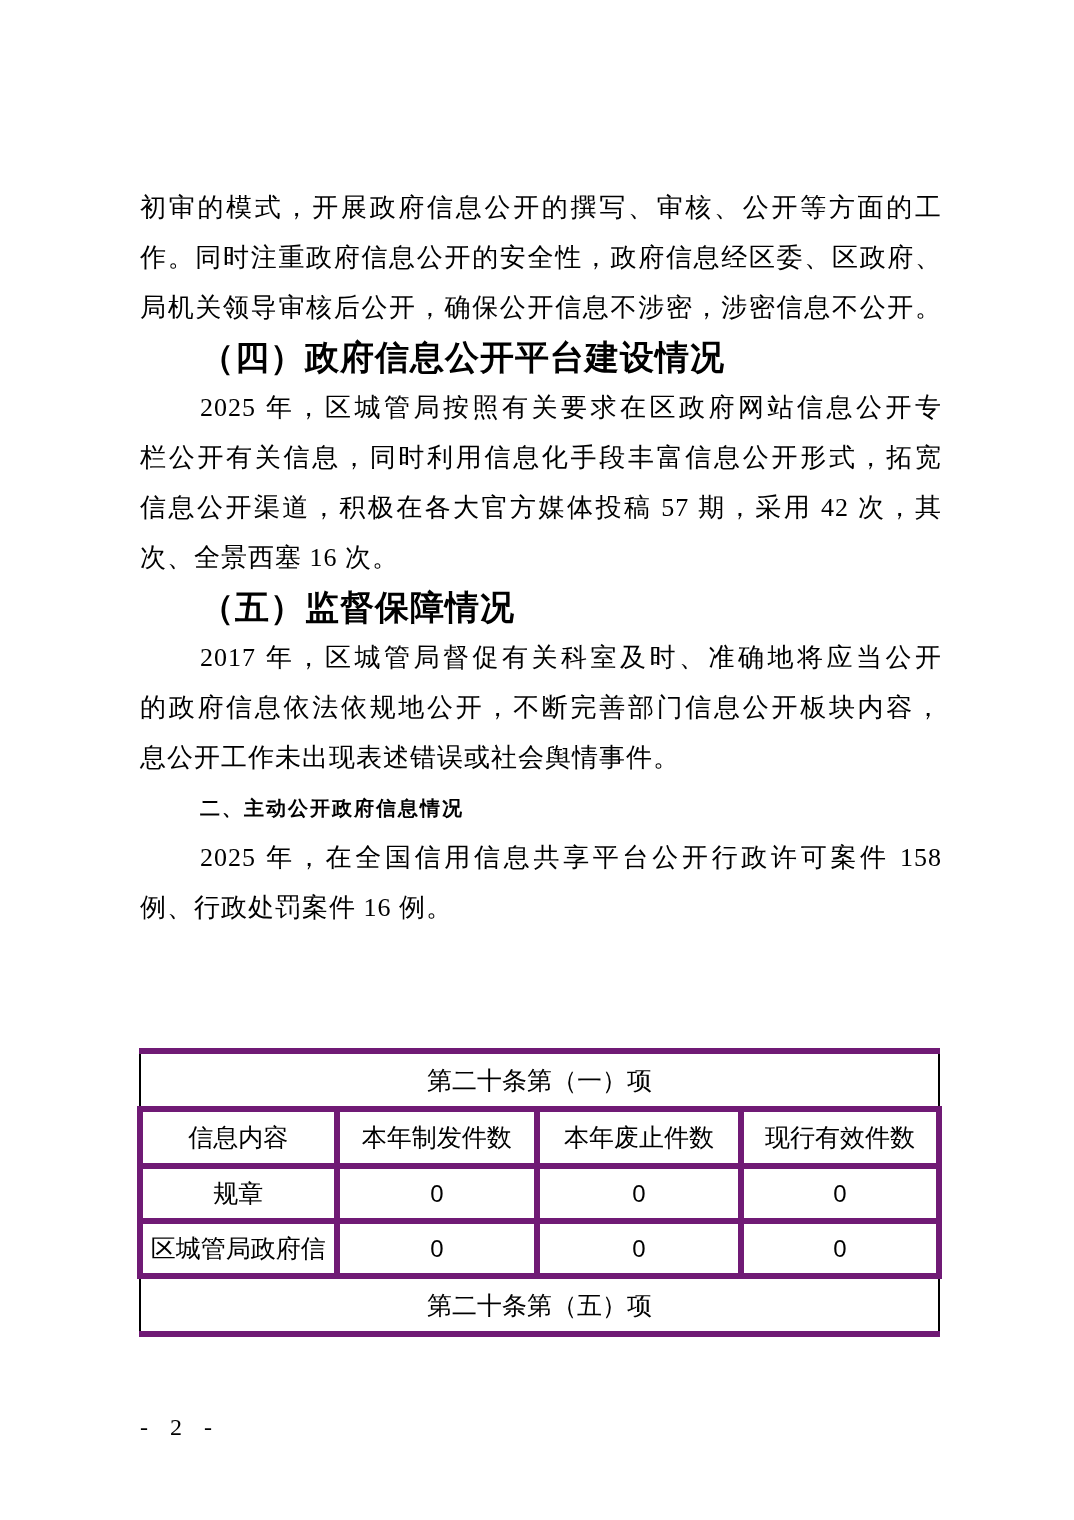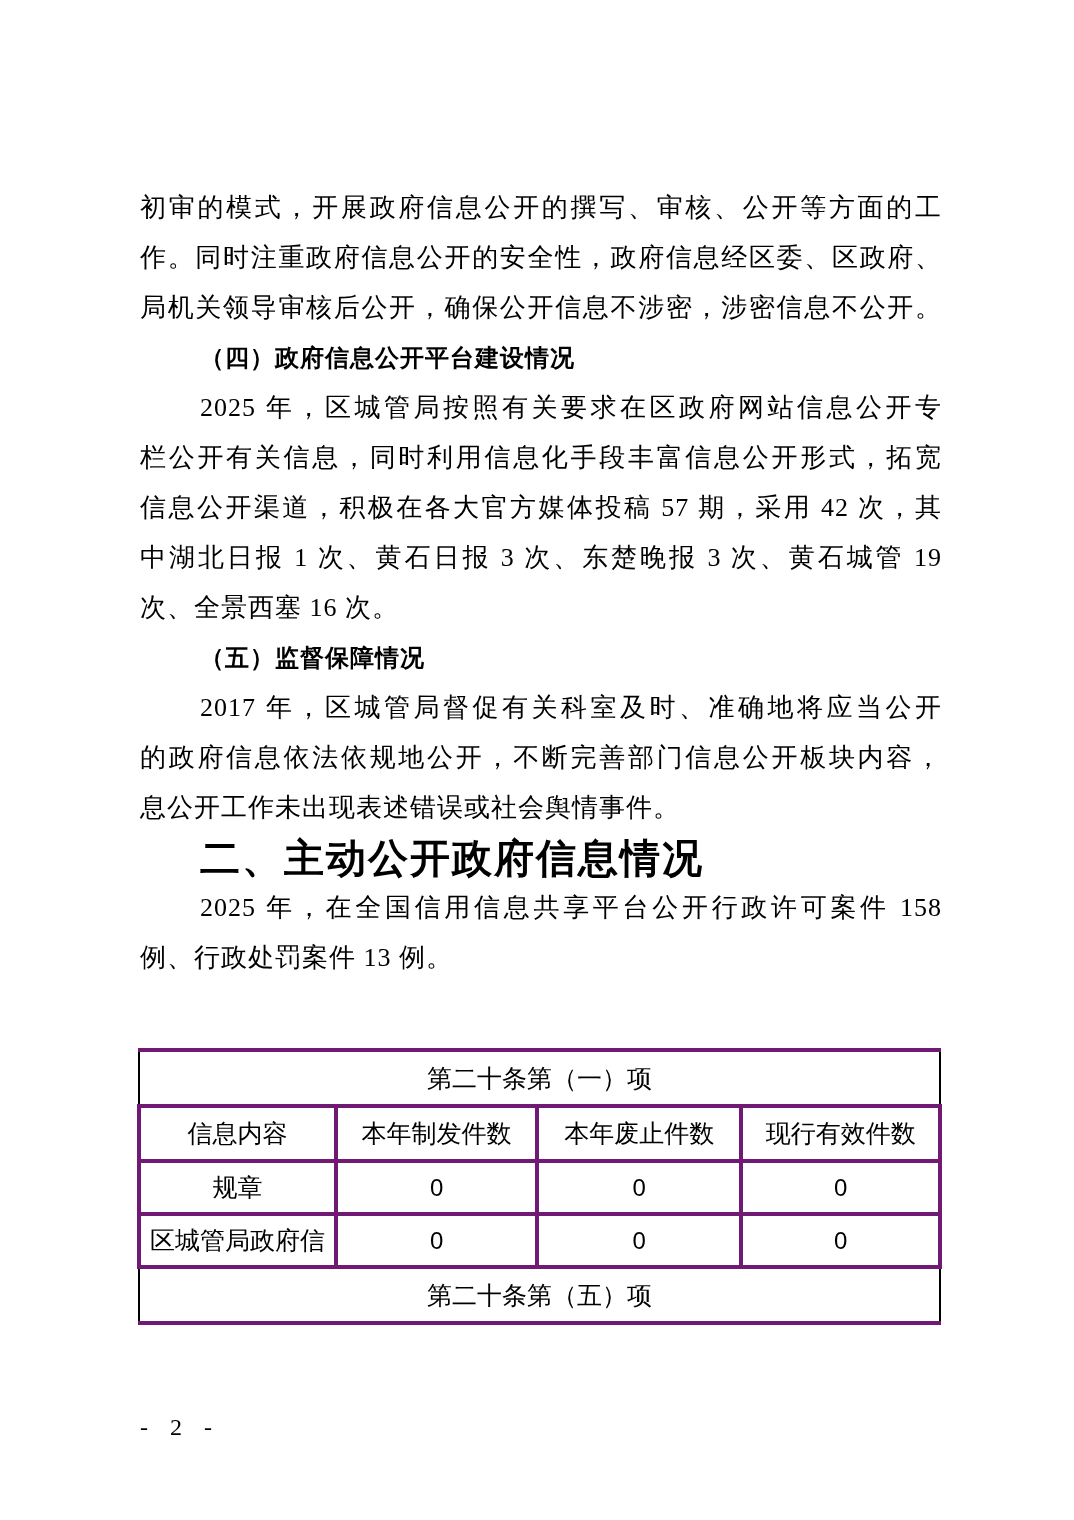--- a/index.html
+++ b/index.html
@@ -35,38 +35,38 @@
     white-space: normal;
     text-align: justify;
     text-align-last: justify;
     text-justify: inter-character;
   }
   .indent {
     padding-left: 60px;
   }
   .heading-kai {
     font-weight: bold;
-    font-size: 24px;
+    font-size: 34px;
   }
   .heading-hei {
     font-weight: bold;
-    font-size: 40px;
+    font-size: 20px;
     font-family: "Liberation Sans", "DejaVu Sans", sans-serif;
     letter-spacing: 2px;
   }
   .doc-table {
     position: absolute;
     left: 137px;
     top: 1048px;
     width: 805px;
     border-collapse: collapse;
     table-layout: fixed;
   }
   .doc-table td {
-    border: 4px solid #701a75;
+    border: 6px solid #701a75;
     text-align: center;
     vertical-align: middle;
     font-size: 25px;
     padding: 0;
   }
   .doc-table tr.caption-row td {
     border-left: 2px solid #000;
     border-right: 2px solid #000;
     height: 52px;
   }
@@ -94,33 +94,32 @@
 
     <div class="line just">初审的模式，开展政府信息公开的撰写、审核、公开等方面的工</div>
     <div class="line just">作。同时注重政府信息公开的安全性，政府信息经区委、区政府、</div>
     <div class="line just">局机关领导审核后公开，确保公开信息不涉密，涉密信息不公开。</div>
 
     <div class="line indent heading-kai">（四）政府信息公开平台建设情况</div>
 
     <div class="line just indent">2025 年，区城管局按照有关要求在区政府网站信息公开专</div>
     <div class="line just">栏公开有关信息，同时利用信息化手段丰富信息公开形式，拓宽</div>
     <div class="line just">信息公开渠道，积极在各大官方媒体投稿 57 期，采用 42 次，其</div>
-    <div class="line just">中湖北日报 1 次、黄石日报 3 次、东楚晚报 3 次、黄石城管 19</div>
     <div class="line">次、全景西塞 16 次。</div>
 
     <div class="line indent heading-kai">（五）监督保障情况</div>
 
     <div class="line just indent">2017 年，区城管局督促有关科室及时、准确地将应当公开</div>
     <div class="line just">的政府信息依法依规地公开，不断完善部门信息公开板块内容，</div>
     <div class="line">息公开工作未出现表述错误或社会舆情事件。</div>
 
     <div class="line indent heading-hei">二、主动公开政府信息情况</div>
 
     <div class="line just indent">2025 年，在全国信用信息共享平台公开行政许可案件 158</div>
-    <div class="line">例、行政处罚案件 13 例。</div>
+    <div class="line">例、行政处罚案件 16 例。</div>
 
   </div>
 
   <table class="doc-table">
     <colgroup>
       <col style="width:24.6%">
       <col style="width:25.1%">
       <col style="width:25.5%">
       <col style="width:24.8%">
     </colgroup>

